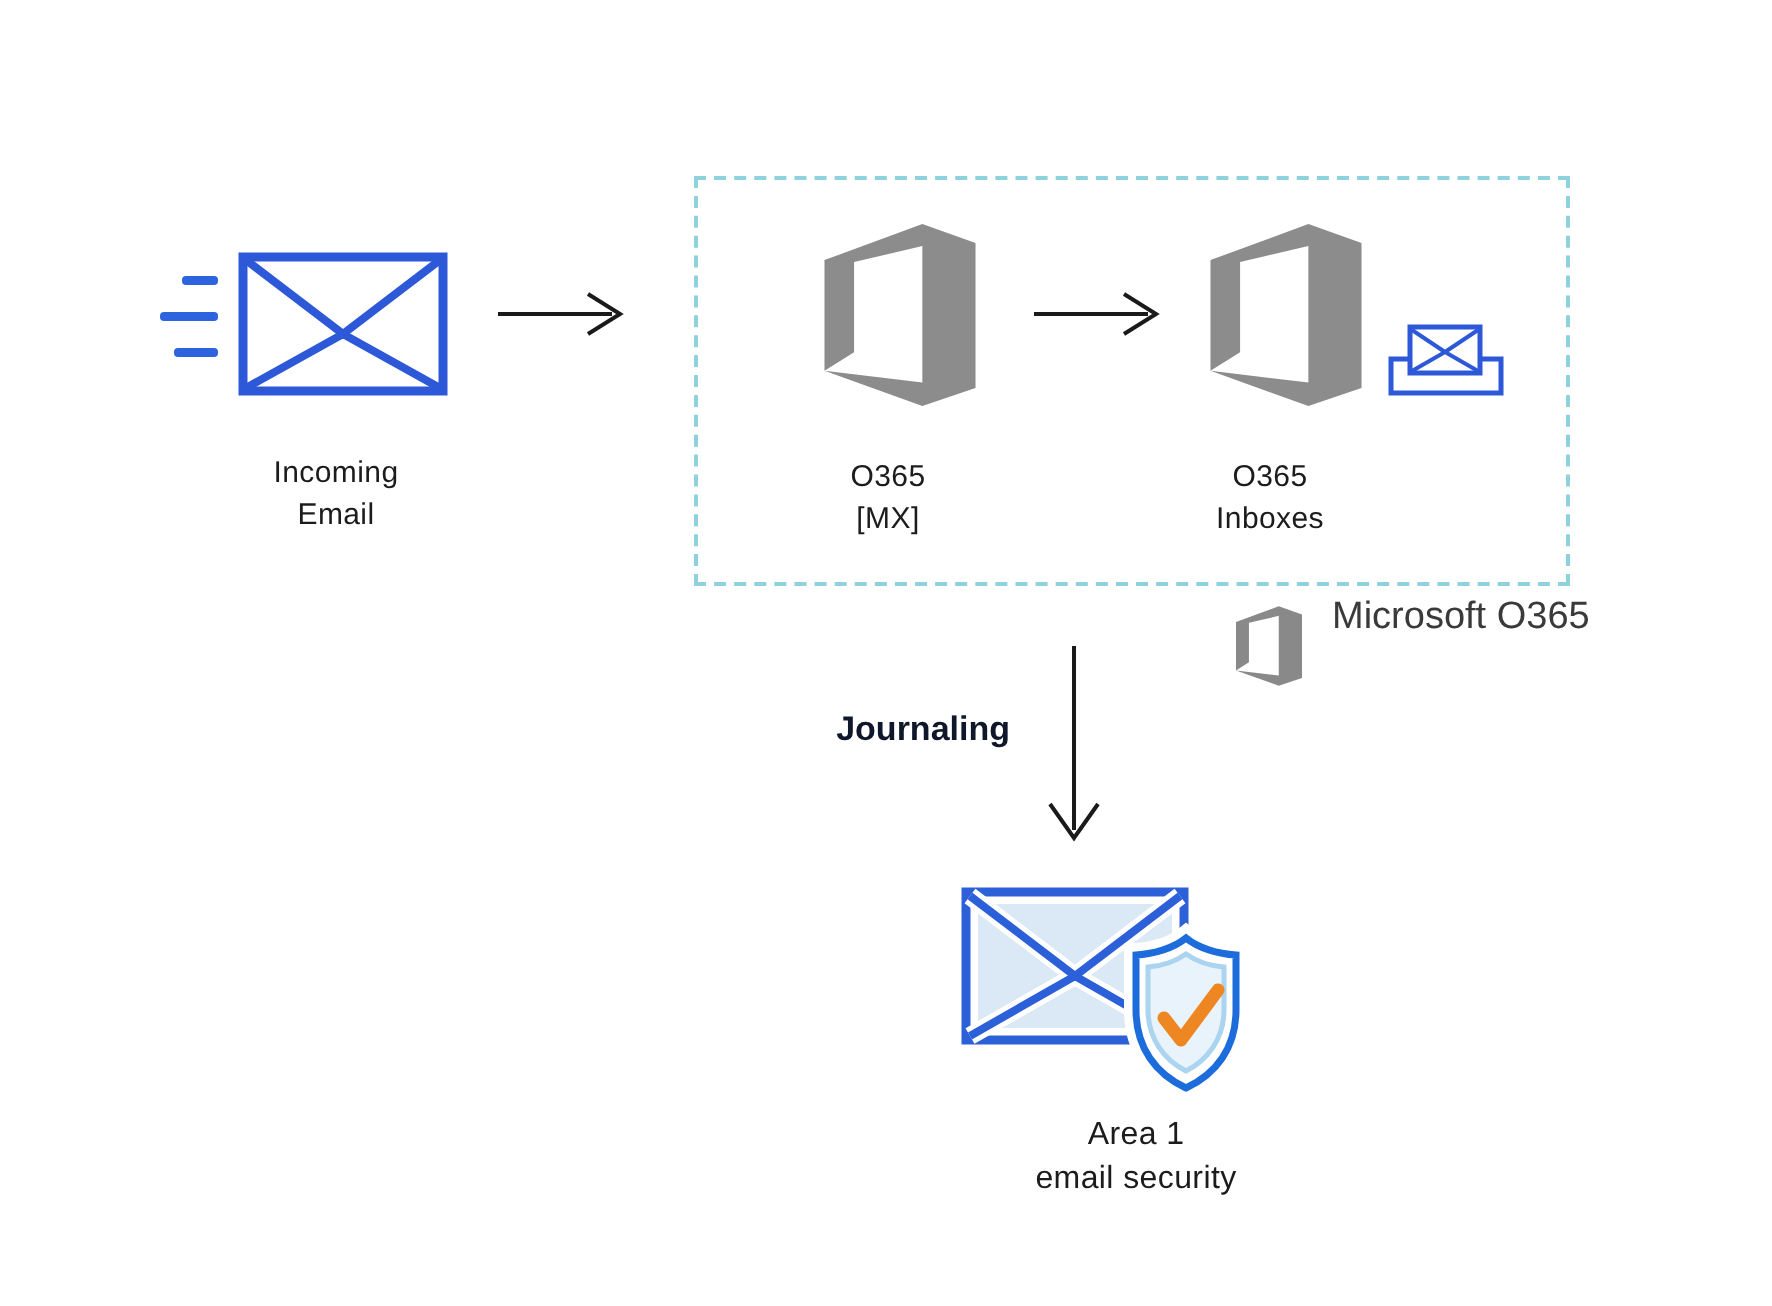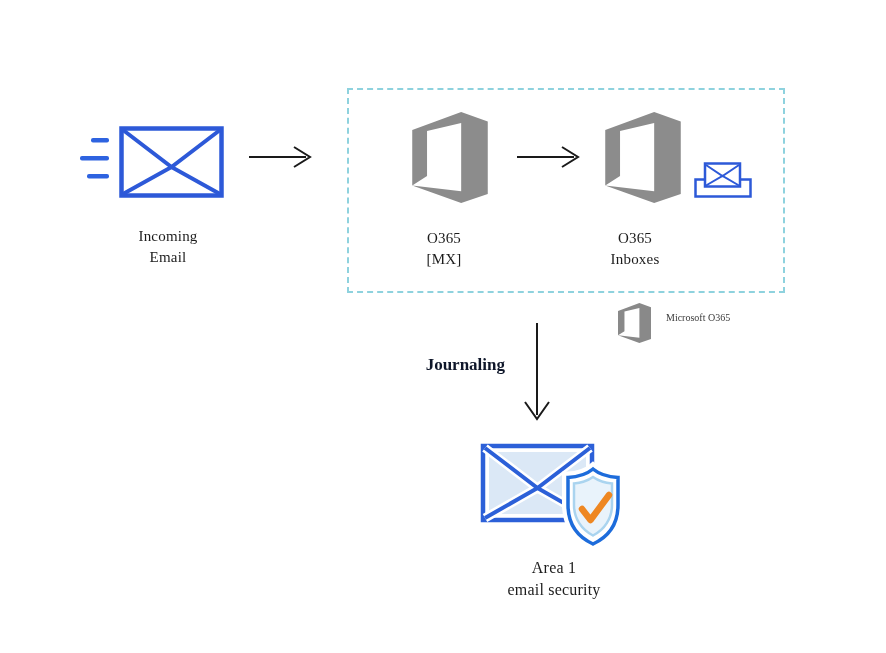--- a/index.html
+++ b/index.html
@@ -2,21 +2,21 @@
 <html><head>
 <meta charset="utf-8">
 <style>
   * { margin: 0; padding: 0; box-sizing: border-box; }
   html, body { background: #ffffff; }
   .canvas {
     position: relative;
     width: 886px;
     height: 653px;
     background: #ffffff;
-    font-family: Liberation Serif, serif;
+    font-family: Liberation Sans, sans-serif;
     overflow: hidden;
   }
   .abs { position: absolute; }
   .node-label {
     position: absolute;
     text-align: center;
     white-space: pre-line;
     font-size: 15px;
     line-height: 21px;
     color: #1c1c1c;
@@ -32,22 +32,22 @@
     top: 355px;
     width: 120px;
     text-align: right;
     font-size: 17px;
     font-weight: 700;
     color: #0f172a;
   }
   .legend-text {
     position: absolute;
     left: 666px;
-    top: 312px;
-    font-size: 10px;
+    top: 298px;
+    font-size: 19px;
     color: #3a3a3a;
   }
   .dashed-box {
     position: absolute;
     left: 347px;
     top: 88px;
     width: 438px;
     height: 205px;
     border: 2px dashed #8ed2de;
     background: transparent;
@@ -124,16 +124,16 @@
     <path d="M7 8 L59.5 48 L112 8 M7 78 L59.5 48 L112 78" fill="none" stroke="#2c60d8" stroke-width="4"></path>
 
     <g transform="translate(85,27)">
       <path d="M30 2 C36 7 46 10 55 10.5 L55 38 C55 57 45 70 30 77 C15 70 5 57 5 38 L5 10.5 C14 10 24 7 30 2 Z" fill="#ffffff" stroke="#ffffff" stroke-width="12"></path>
       <path d="M30 2 C36 7 46 10 55 10.5 L55 38 C55 57 45 70 30 77 C15 70 5 57 5 38 L5 10.5 C14 10 24 7 30 2 Z" fill="#ffffff" stroke="#1d6cdb" stroke-width="3.5"></path>
       <path d="M30 10 C35 13.5 42 16 49 16.5 L49 38 C49 52 41 63 30 68.5 C19 63 11 52 11 38 L11 16.5 C18 16 25 13.5 30 10 Z" fill="#e9f3fb" stroke="#aad4ef" stroke-width="2.5"></path>
       <polyline points="19,42 27.5,53 46,28" fill="none" stroke="#ee8722" stroke-width="6.5" stroke-linecap="round" stroke-linejoin="round"></polyline>
     </g>
   </svg>
 
-  <div class="node-label area-label" style="left:454px; top:557px; width:200px;">Area 1
+  <div class="node-label area-label" style="left:468px; top:557px; width:200px;">Area 1
 email security</div>
 
 </div>
 
 </body></html>

